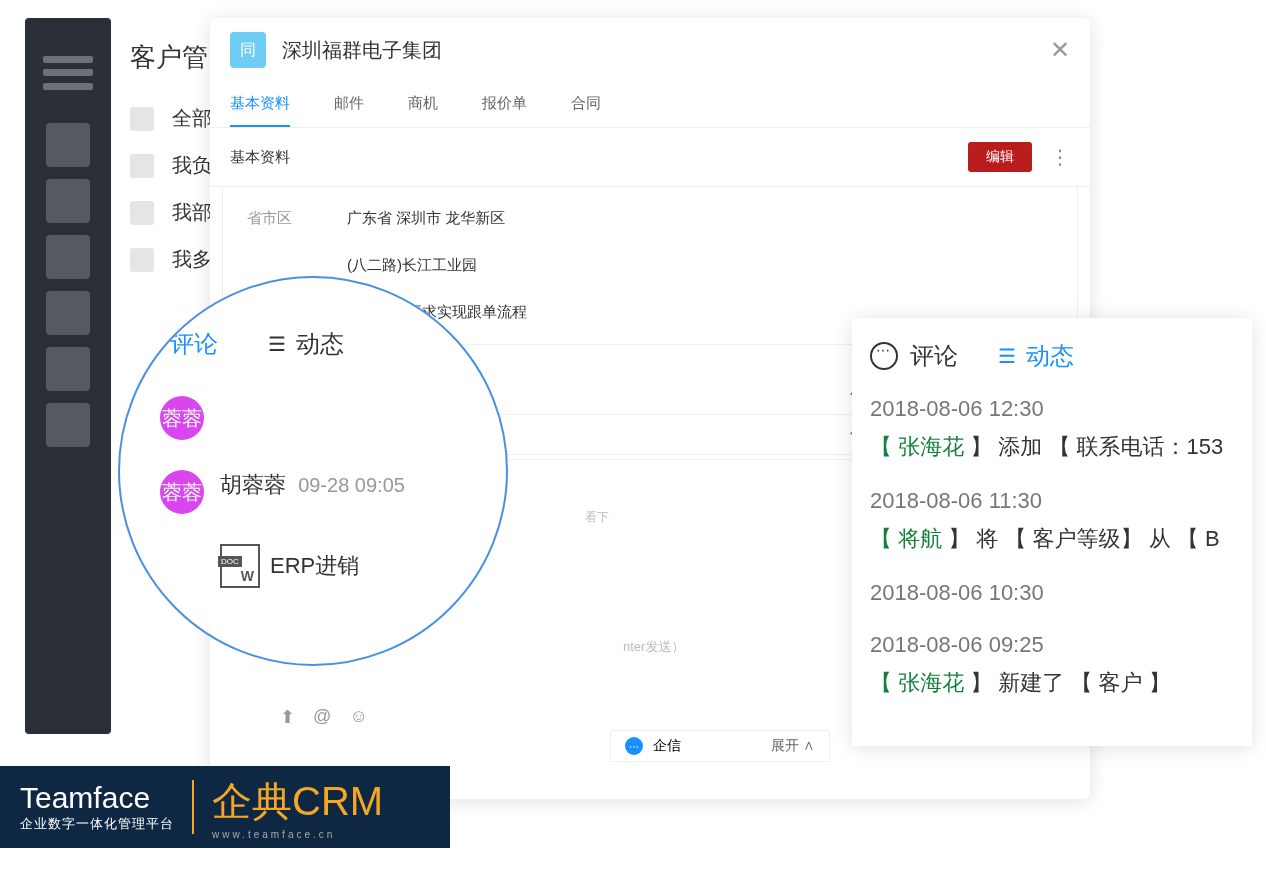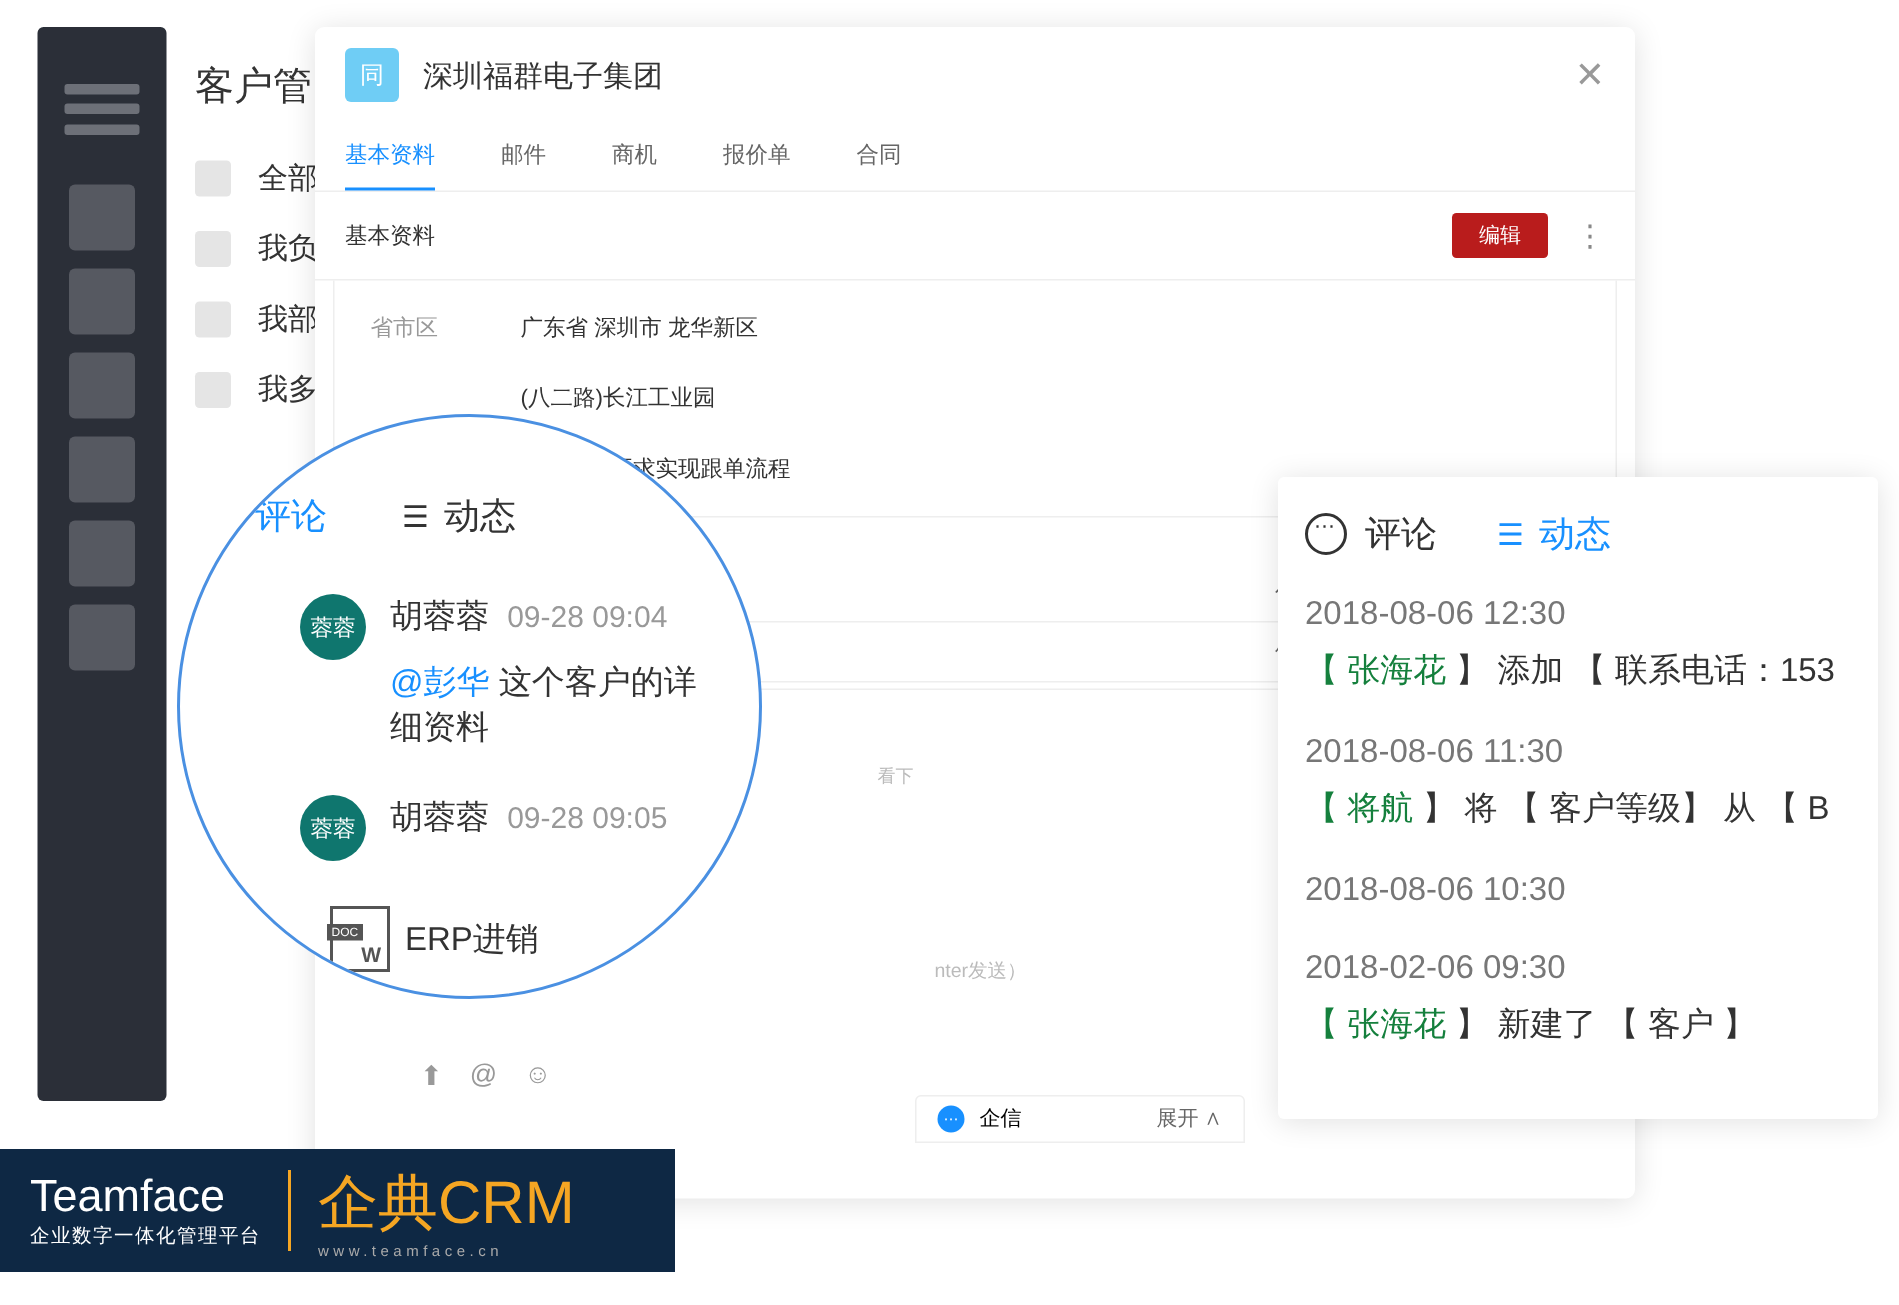--- a/index.html
+++ b/index.html
@@ -38,21 +38,21 @@
 .meta-label { margin-left: 640px; width: 100px; color: #666; }
 .meta-value { color: #333; }
 
 
 .zoom-circle { position: absolute; left: 118px; top: 276px; width: 390px; height: 390px; border: 2px solid #4a90e2; border-radius: 50%; background: #fff; overflow: hidden; padding: 50px 30px 20px 40px; }
 .zoom-tabs { display: flex; align-items: center; margin-bottom: 36px; margin-left: 10px; }
 .zoom-tab { font-size: 24px; color: #1890ff; margin-right: 50px; }
 .zoom-tab.inactive { color: #333; display: flex; align-items: center; }
 .list-ico { margin-right: 10px; font-size: 20px; }
 .comment { display: flex; margin-bottom: 30px; }
-.avatar { width: 44px; height: 44px; border-radius: 50%; background: #0f766e; color: #fff; display: flex; align-items: center; justify-content: center; font-size: 15px; margin-right: 16px; flex-shrink: 0; margin-left: 40px; }
+.avatar { width: 44px; height: 44px; border-radius: 50%; background: #d946ef; color: #fff; display: flex; align-items: center; justify-content: center; font-size: 20px; margin-right: 16px; flex-shrink: 0; }
 .comment-body { flex: 1; }
 .comment-head { font-size: 22px; color: #333; }
 .comment-time { color: #999; font-size: 20px; margin-left: 6px; }
 .comment-text { font-size: 22px; color: #333; margin-top: 14px; }
 .mention { color: #1890ff; }
 .doc-attach { display: flex; align-items: center; margin-top: 18px; margin-left: 60px; }
 .doc-ico { width: 40px; height: 44px; border: 2px solid #555; position: relative; margin-right: 10px; }
 .doc-ico::before { content: "DOC"; position: absolute; top: 10px; left: -4px; background: #555; color: #fff; font-size: 8px; padding: 1px 3px; }
 .doc-ico::after { content: "W"; position: absolute; bottom: 2px; right: 4px; color: #555; font-size: 14px; font-weight: bold; }
 .doc-name { font-size: 22px; color: #333; }
@@ -172,24 +172,20 @@
 <div class="zoom-circle">
   <div class="zoom-tabs">
     <div class="zoom-tab">评论</div>
     <div class="zoom-tab inactive">
         <span class="list-ico">☰</span>
         <span>动态</span>
       </div>
   </div>
   <div class="comment">
     <div class="avatar">蓉蓉</div>
-    <div class="comment-body">
-      <div class="comment-head"><span>胡蓉蓉</span> <span class="comment-time">09-28 09:04</span></div>
-      <div class="comment-text"><span class="mention">@彭华</span> <span>这个客户的详细资料</span></div>
-    </div>
   </div>
   <div class="comment">
     <div class="avatar">蓉蓉</div>
     <div class="comment-body">
       <div class="comment-head"><span>胡蓉蓉</span> <span class="comment-time">09-28 09:05</span></div>
     </div>
   </div>
   <div class="doc-attach">
     <div class="doc-ico"></div>
     <div class="doc-name">ERP进销</div>
@@ -226,21 +222,21 @@
     <div class="act-text"><span class="act-user"><span>【</span> <span>张海花</span> </span><span>】 添加 【 联系电话：153</span></div>
   </div>
   <div class="act-item">
     <div class="act-time">2018-08-06 11:30</div>
     <div class="act-text"><span class="act-user"><span>【</span> <span>将航</span> </span><span>】 将 【 客户等级】 从 【 B</span></div>
   </div>
   <div class="act-item">
     <div class="act-time">2018-08-06 10:30</div>
   </div>
   <div class="act-item">
-    <div class="act-time">2018-02-06 09:30</div>
+    <div class="act-time">2018-08-06 09:25</div>
     <div class="act-text"><span class="act-user"><span>【</span> <span>张海花</span> </span><span>】 新建了 【 客户 】</span></div>
   </div>
 </div>
 
 <div class="footer-logo">
   <div class="tf-block">
     <div class="tf-main">Teamface</div>
     <div class="tf-sub">企业数字一体化管理平台</div>
   </div>
   <div class="divider"></div>

